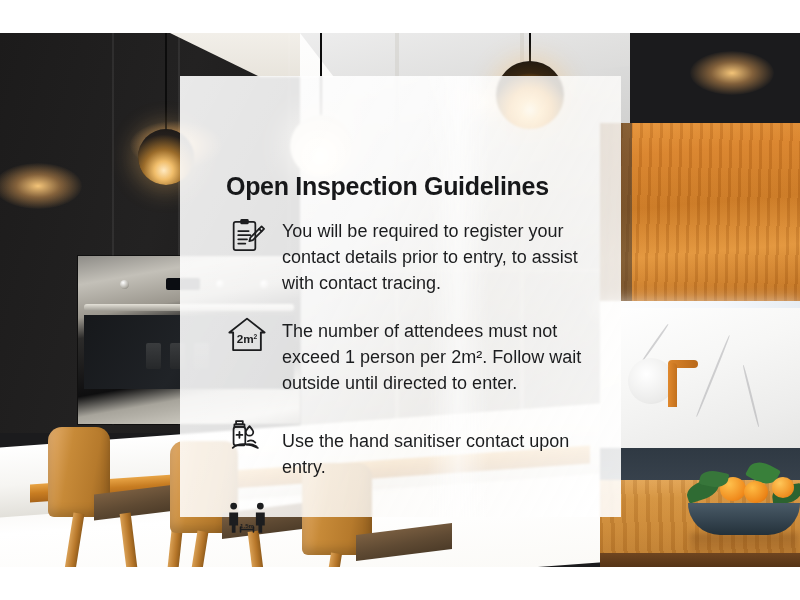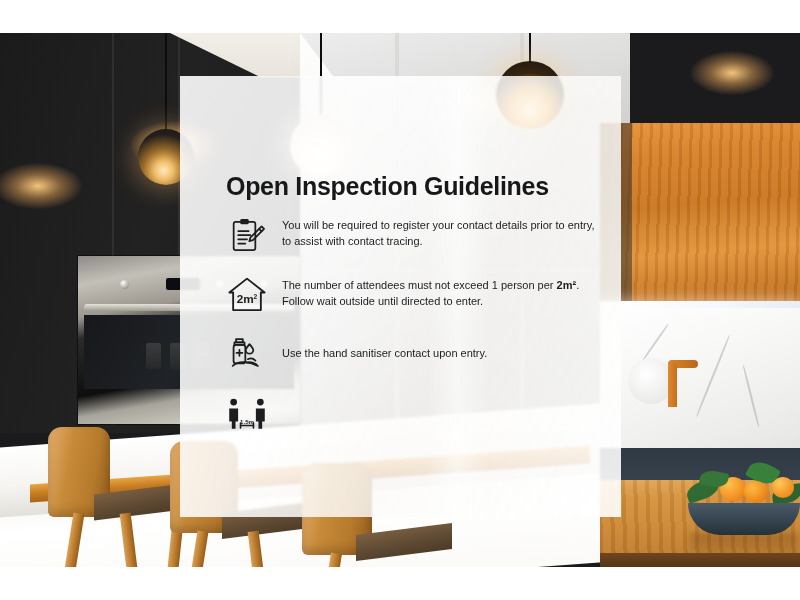--- a/index.html
+++ b/index.html
@@ -209,23 +209,23 @@
   .panel-title {
     position:absolute; left:46px; top:96px; width:380px;
     font-size:25px; font-weight:bold; color:#17181a;
     letter-spacing:-.3px;
   }
 
   .items { position:absolute; left:46px; top:140px; width:372px; }
   .item { display:flex; align-items:flex-start; margin-bottom:19px; }
   .item .ico { width:42px; flex:0 0 42px; margin-right:14px; display:flex; align-items:flex-start; justify-content:center; }
   .item .txt {
-    font-size:11px; line-height:1.45; color:#1c1d1f; padding-top:3px;
-  }
-  .item .txt b { font-weight:bold; }
+    font-size:18px; line-height:1.45; color:#1c1d1f; padding-top:3px;
+  }
+  .item .txt b { font-weight:normal; }
   .item.i1 .txt { padding-top:2px; }
   .item.i3 .txt { padding-top:12px; }
   .item.i4 .txt { padding-top:3px; }
 
   
   .bar-top, .bar-bot { position:absolute; left:0; width:800px; background:#fff; }
   .bar-top { top:0; height:33px; }
   .bar-bot { top:567px; height:33px; }
 </style>
 </head>

